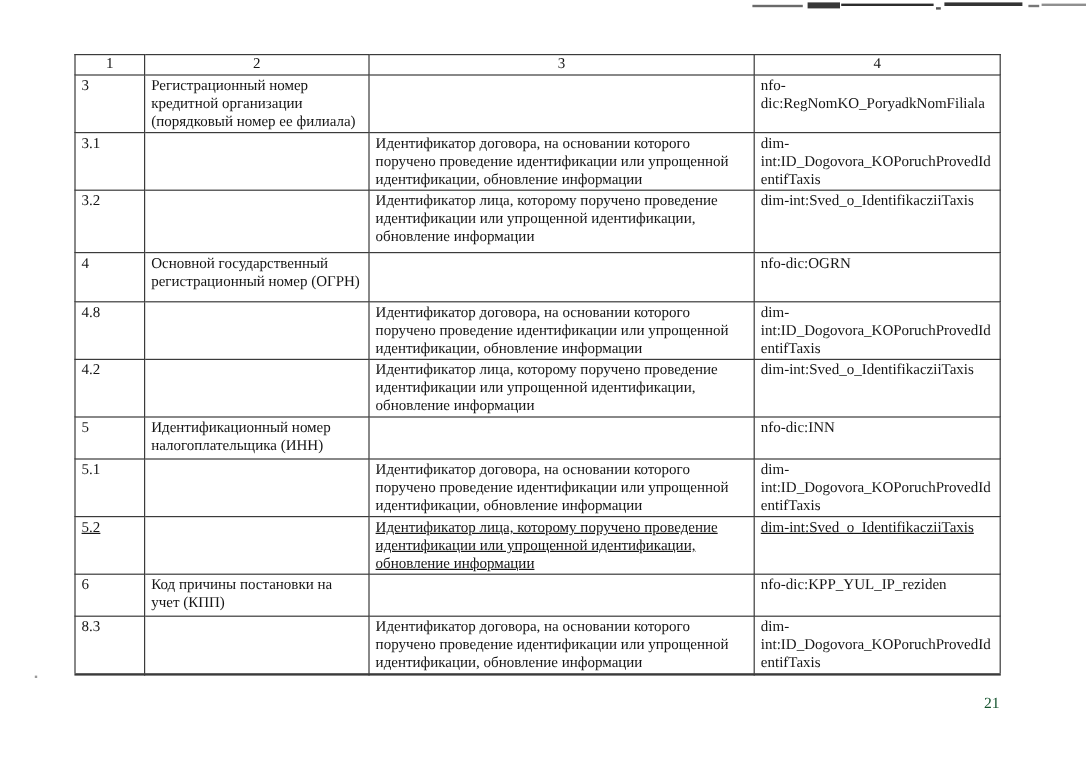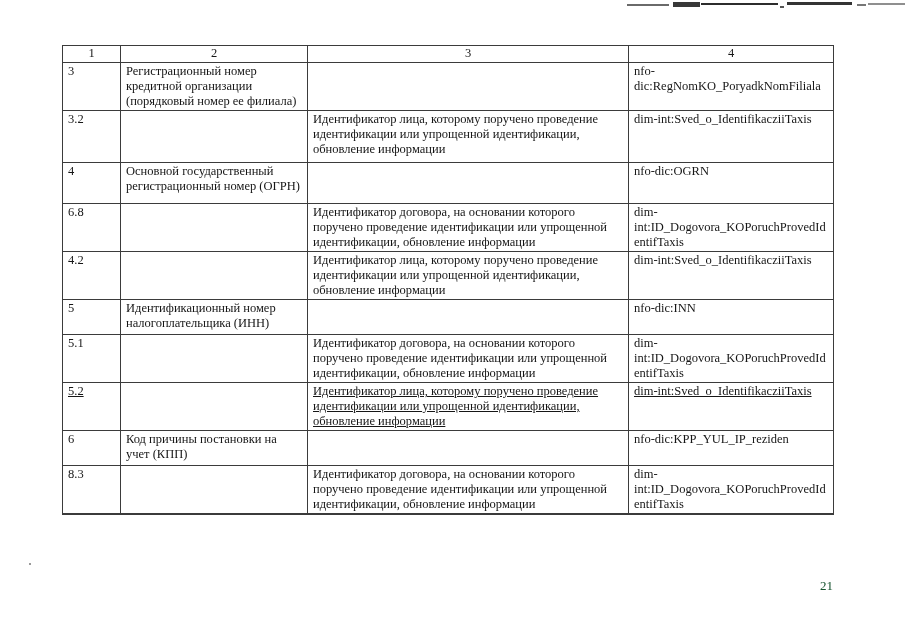--- a/index.html
+++ b/index.html
@@ -97,34 +97,40 @@
         <th>4</th>
       </tr>
     </thead>
     <tbody>
       <tr class="r0">
         <td class="c-num">3</td>
         <td class="c-name">Регистрационный номер кредитной организации (порядковый номер ее филиала)</td>
         <td class="c-desc"></td>
         <td class="c-code">nfo-dic:RegNomKO_PoryadkNomFiliala</td>
       </tr>
+      <tr class="r1">
+        <td class="c-num">3.1</td>
+        <td class="c-name"></td>
+        <td class="c-desc">Идентификатор договора, на основании которого поручено проведение идентификации или упрощенной идентификации, обновление информации</td>
+        <td class="c-code">dim-int:ID_Dogovora_KOPoruchProvedIdentifTaxis</td>
+      </tr>
       <tr class="r2">
         <td class="c-num">3.2</td>
         <td class="c-name"></td>
         <td class="c-desc">Идентификатор лица, которому поручено проведение идентификации или упрощенной идентификации, обновление информации</td>
         <td class="c-code">dim-int:Sved_o_IdentifikacziiTaxis</td>
       </tr>
       <tr class="r3">
         <td class="c-num">4</td>
         <td class="c-name">Основной государственный регистрационный номер (ОГРН)</td>
         <td class="c-desc"></td>
         <td class="c-code">nfo-dic:OGRN</td>
       </tr>
       <tr class="r4">
-        <td class="c-num">6.8</td>
+        <td class="c-num">4.8</td>
         <td class="c-name"></td>
         <td class="c-desc">Идентификатор договора, на основании которого поручено проведение идентификации или упрощенной идентификации, обновление информации</td>
         <td class="c-code">dim-int:ID_Dogovora_KOPoruchProvedIdentifTaxis</td>
       </tr>
       <tr class="r5">
         <td class="c-num">4.2</td>
         <td class="c-name"></td>
         <td class="c-desc">Идентификатор лица, которому поручено проведение идентификации или упрощенной идентификации, обновление информации</td>
         <td class="c-code">dim-int:Sved_o_IdentifikacziiTaxis</td>
       </tr>

